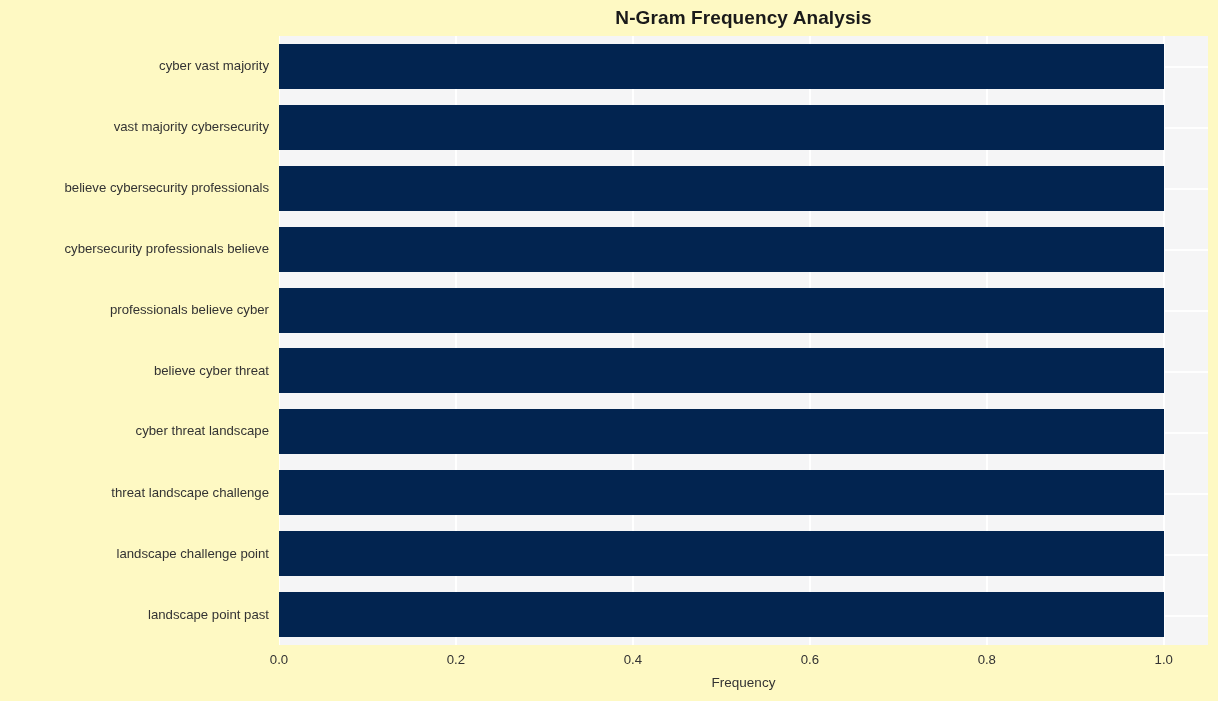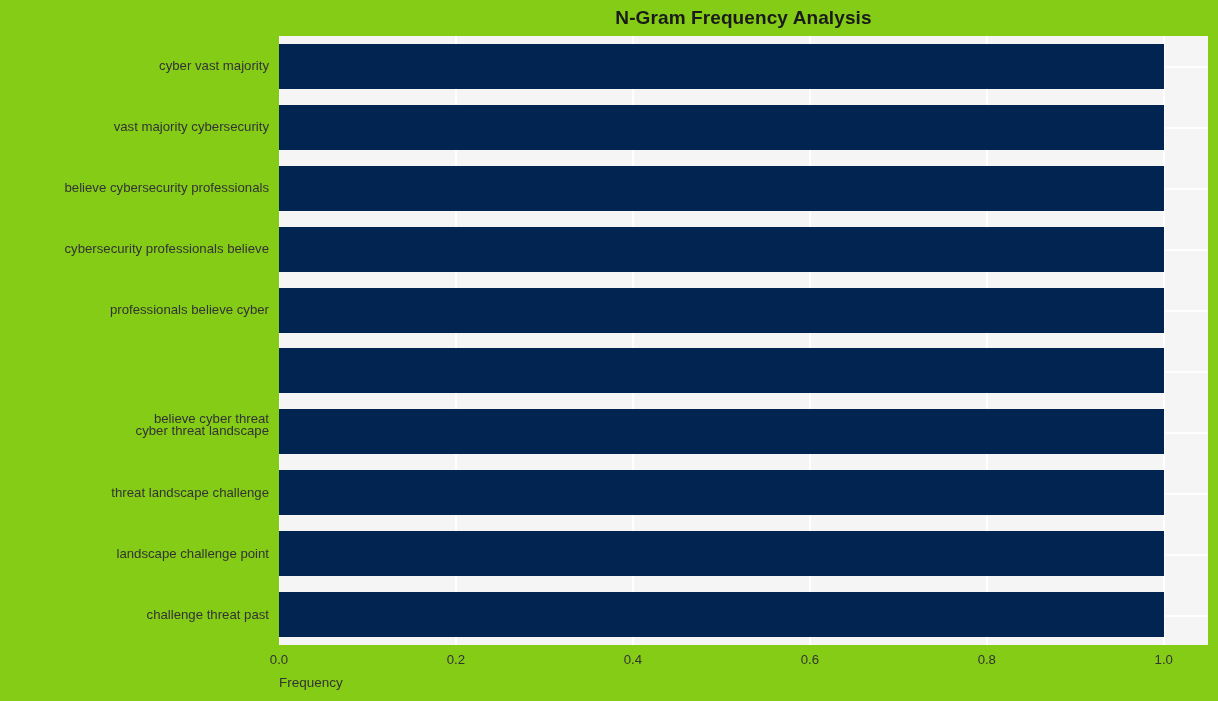--- a/index.html
+++ b/index.html
@@ -14,21 +14,21 @@
     overflow: hidden;
     position: relative;
   }
 
   #figure {
     position: absolute;
     left: 0;
     top: 0;
     width: 1218px;
     height: 701px;
-    background: #84cc16;
+    background: #fef9c3;
   }
 
   
   #chart-title {
     position: absolute;
     left: 279px;
     top: 7px;
     width: 929px;
     text-align: center;
     font-size: 19px;
@@ -109,20 +109,21 @@
     font-size: 13.2px;
     color: #333333;
     line-height: 15px;
   }
 
   #x-axis-label {
     position: absolute;
     left: 279px;
     top: 675px;
     width: 929px;
+    text-align: center;
     font-size: 13.5px;
     color: #333333;
     line-height: 16px;
   }
 </style>
 </head>
 <body>
 
 <div id="figure">
 
@@ -162,25 +163,25 @@
         <div class="bar" style="top: 556.017px; height: 45.066px; width: 884.762px; background: rgb(2, 36, 80);"></div>
       </div>
   </div>
 
   <div id="y-tick-labels">
       <div class="ytick" style="top: 23.45px;">cyber vast majority</div>
       <div class="ytick" style="top: 84.35px;">vast majority cybersecurity</div>
       <div class="ytick" style="top: 145.25px;">believe cybersecurity professionals</div>
       <div class="ytick" style="top: 206.15px;">cybersecurity professionals believe</div>
       <div class="ytick" style="top: 267.05px;">professionals believe cyber</div>
-      <div class="ytick" style="top: 327.95px; margin-top: 48px;">believe cyber threat</div>
+      <div class="ytick" style="top: 327.95px;">believe cyber threat</div>
       <div class="ytick" style="top: 388px; margin-left: 7px;">cyber threat landscape</div>
       <div class="ytick" style="top: 449.75px;">threat landscape challenge</div>
       <div class="ytick" style="top: 510.65px; padding-left: 6px;">landscape challenge point</div>
-      <div class="ytick" style="top: 571.55px;">challenge threat past</div>
+      <div class="ytick" style="top: 571.55px;">landscape point past</div>
     </div>
 
   <div id="x-tick-labels">
       <div class="xtick" style="left: 279px;">0.0</div>
       <div class="xtick" style="left: 455.952px;">0.2</div>
       <div class="xtick" style="left: 632.905px;">0.4</div>
       <div class="xtick" style="left: 809.857px;">0.6</div>
       <div class="xtick" style="left: 986.81px;">0.8</div>
       <div class="xtick" style="left: 1163.76px;">1.0</div>
     </div>

